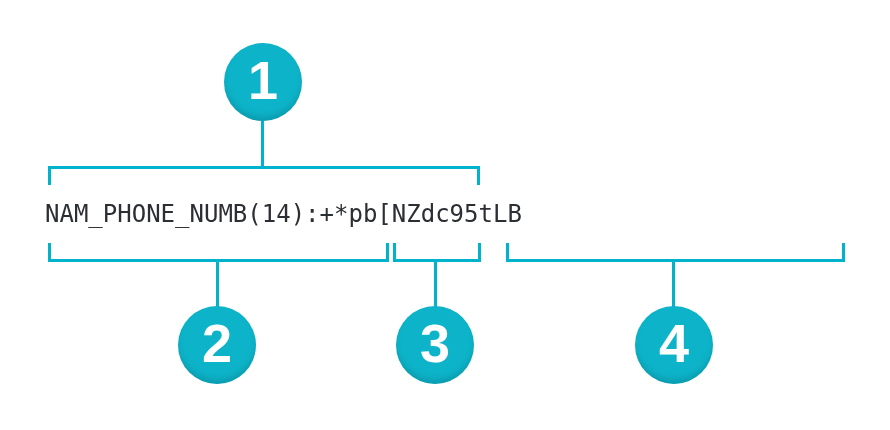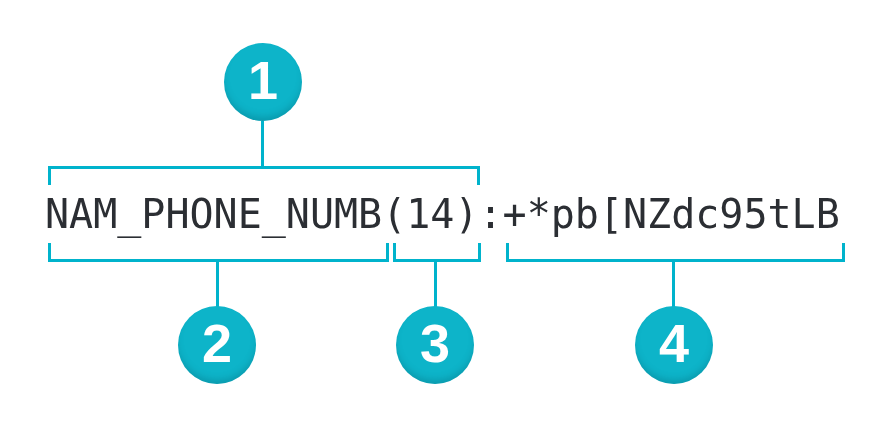--- a/index.html
+++ b/index.html
@@ -21,21 +21,21 @@
     overflow: hidden;
     font-family: "Liberation Sans", sans-serif;
   }
 
   
   .code {
     position: absolute;
     left: 45px;
     top: 190px;
     font-family: "DejaVu Sans Mono", monospace;
-    font-size: 40px;
+    font-size: 24px;
     line-height: 48px;
     letter-spacing: 0;
     color: var(--text);
     white-space: pre;
   }
 
   
   .bracket {
     position: absolute;
     height: 19px;

